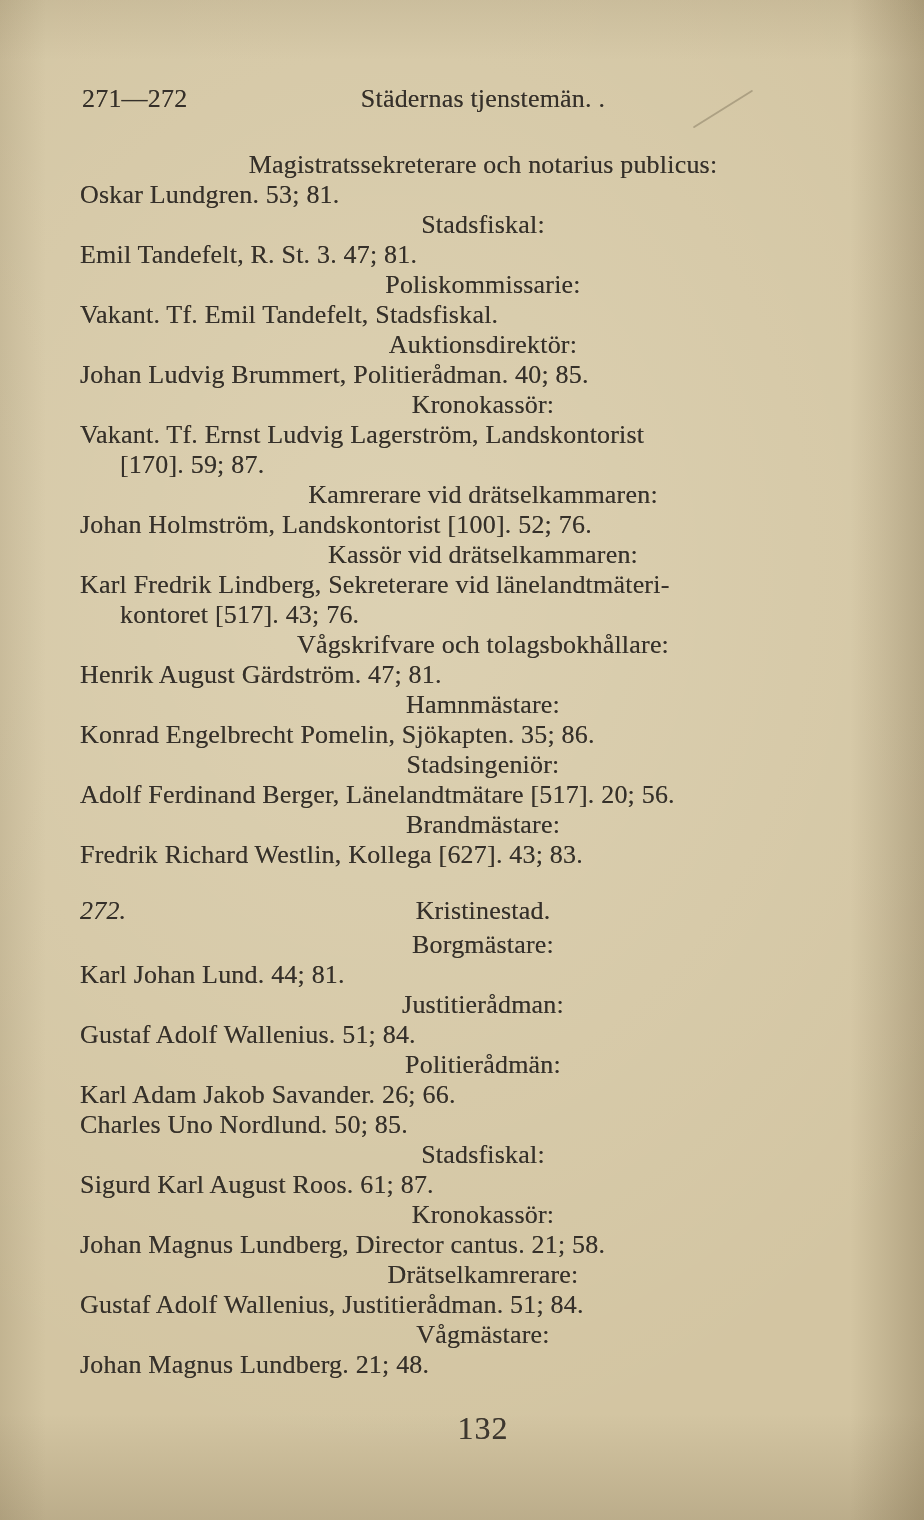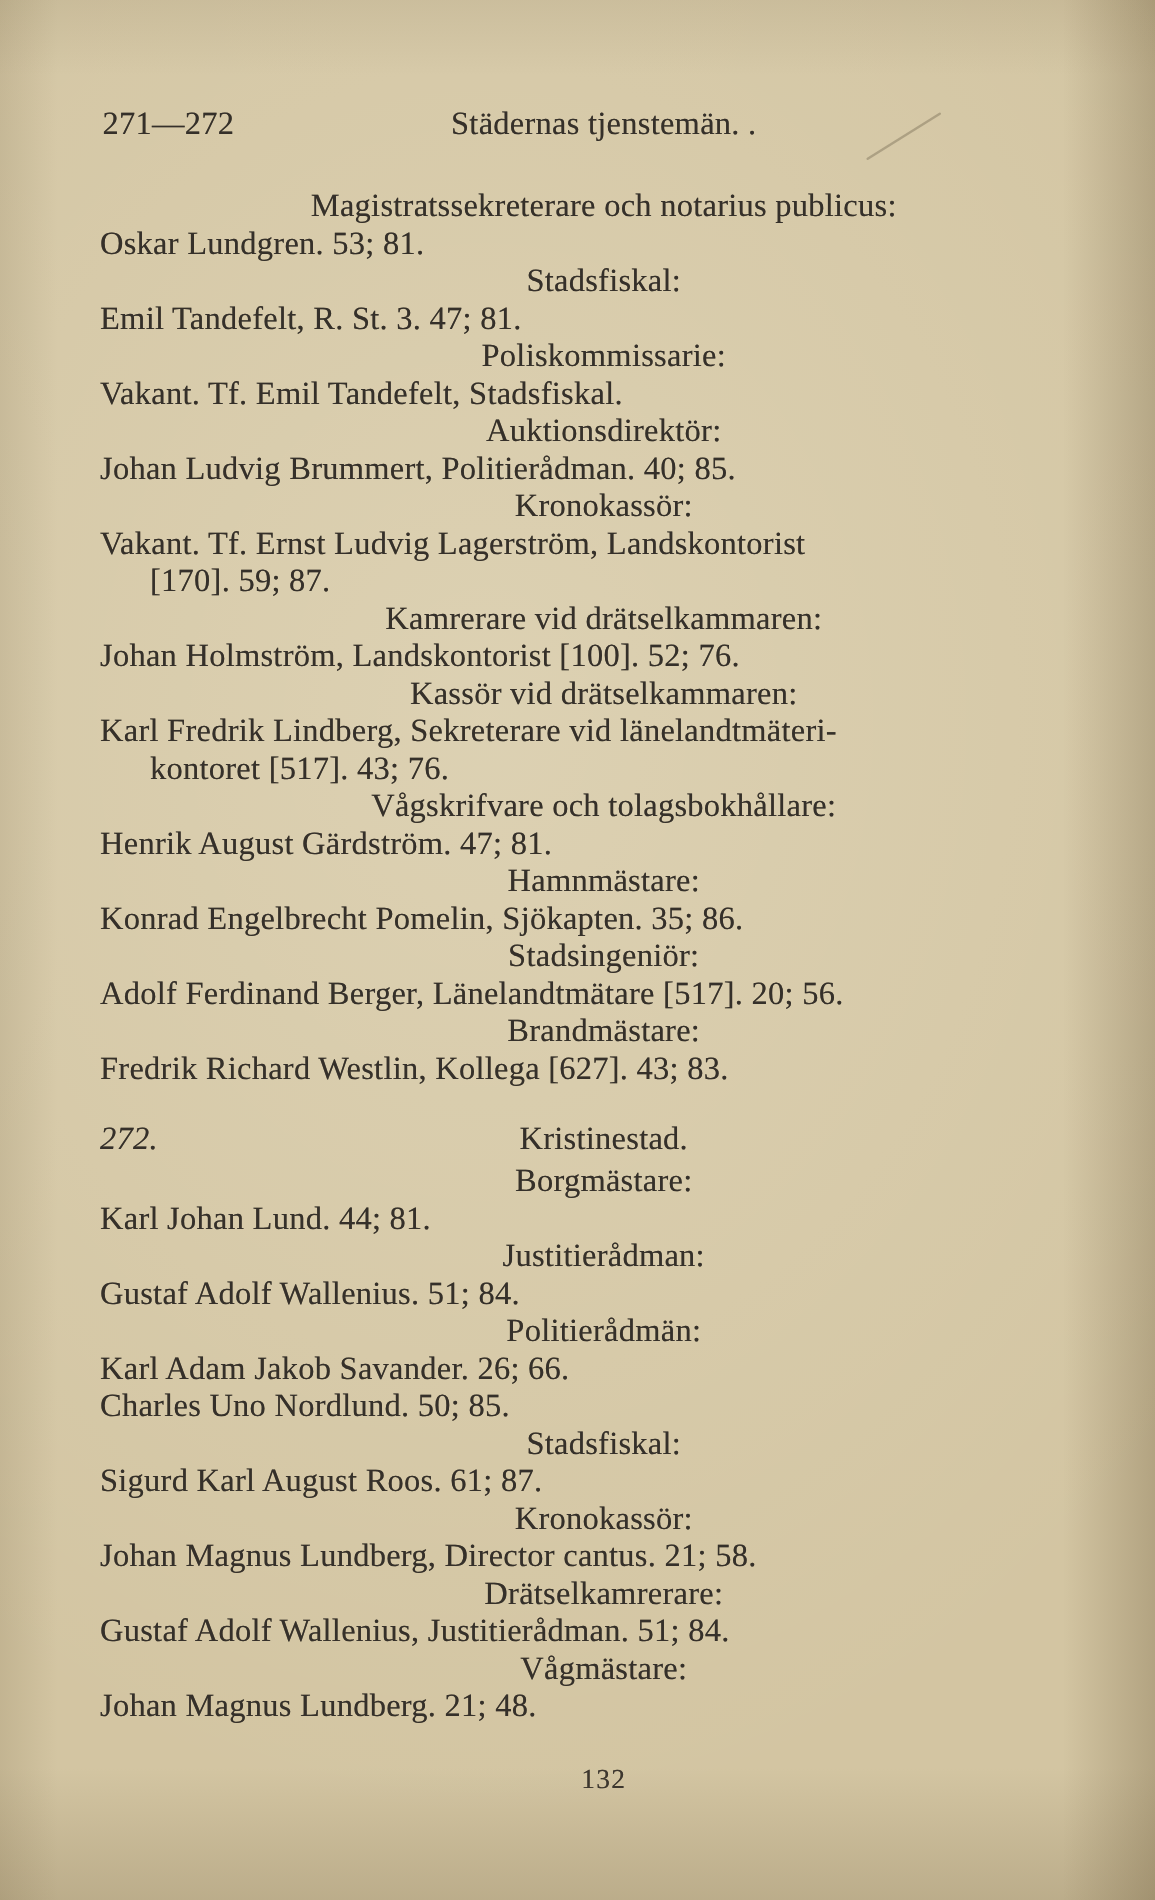--- a/index.html
+++ b/index.html
@@ -61,21 +61,21 @@
     margin-top: 26px;
   }
   .cityline .num { position: absolute; left: 0; top: 0; font-style: italic; }
   .cityline .city { display: block; text-align: center; }
 
   .body-block.second { margin-top: 4px; }
 
   .footer {
     margin-top: 30px;
     text-align: center;
-    font-size: 22px;
+    font-size: 32px;
     letter-spacing: 1px;
     color: #3d372f;
   }
 </style>
 </head>
 <body>
 
 <div class="page">
 
   <div class="artifact-slash"></div>

